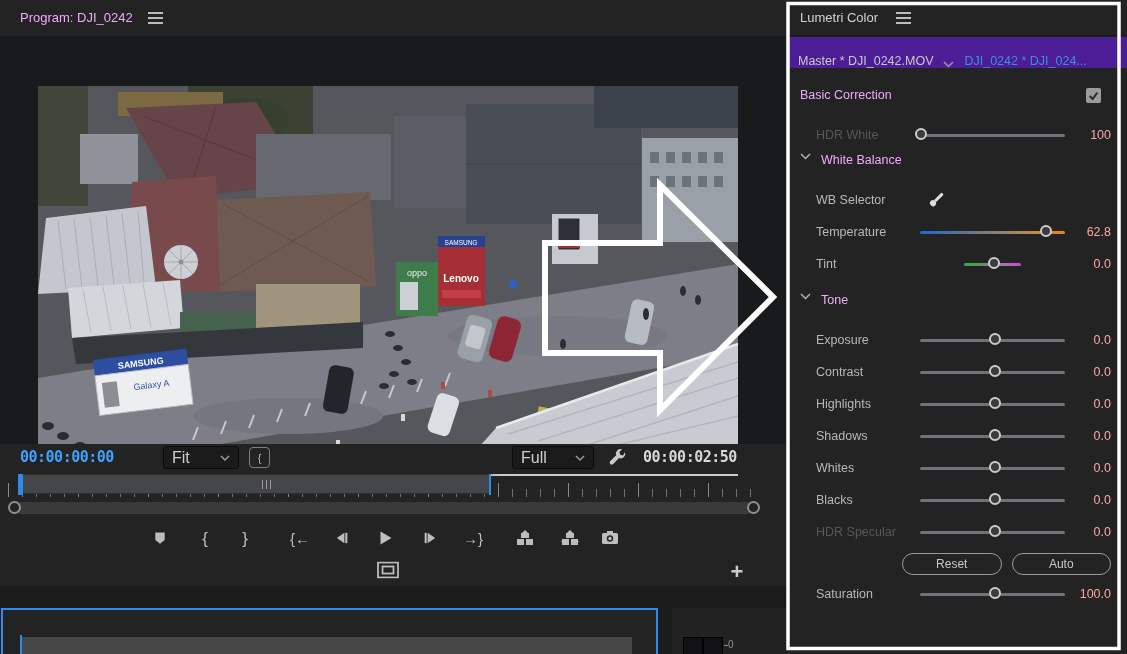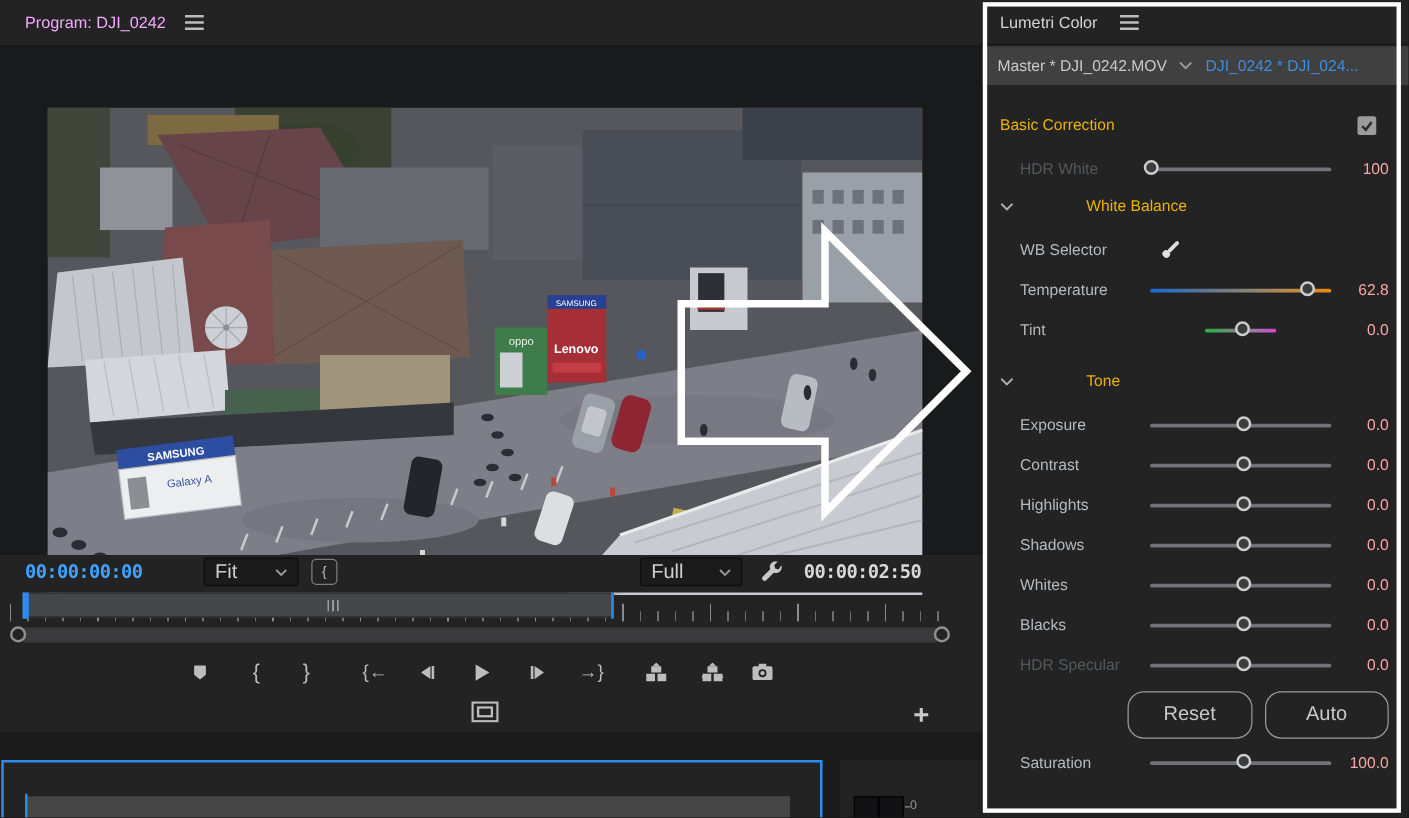--- a/index.html
+++ b/index.html
@@ -60,48 +60,48 @@
   .meter-panel{position:absolute;left:672px;top:608px;width:114px;height:46px;background:#222223;}
   .meter-cell{position:absolute;top:29px;width:20px;height:18px;background:#121214;border:1px solid #000;}
   .mc1{left:11px}.mc2{left:31px}
   .meter-zero{position:absolute;left:56px;top:31px;font-size:10px;color:#8f8f8f;}
   .meter-tick{position:absolute;left:52px;top:37px;width:4px;height:1px;background:#8f8f8f;}
   
   .lumetri{position:absolute;left:786px;top:0;width:341px;height:654px;background:#232323;border-radius:12px;}
   .lum-header{position:absolute;left:0;top:0;width:100%;height:36px;border-bottom:1px solid #161616;}
   .lum-title{position:absolute;left:14px;top:10px;font-size:13px;color:#d2d2d2;}
   .lum-burger{left:110px;top:17px;}
-  .clip-bar{position:absolute;left:0;top:37px;width:100%;height:31px;background:#404040;display:flex;align-items:center;
+  .clip-bar{position:absolute;left:0;top:37px;width:100%;height:31px;background:#4c1d95;display:flex;align-items:flex-end;
             padding:0 12px;white-space:nowrap;overflow:hidden;}
   .clip-src{font-size:12.5px;color:#c9c9c9;}
   .clip-chev{margin:0 10px;flex:none;}
   .clip-target{font-size:12.5px;color:#3e8ede;overflow:hidden;text-overflow:ellipsis;}
   .lum-body{position:absolute;left:0;top:68px;width:100%;padding:20px 16px 0 14px;}
-  .lum-section-head{display:flex;align-items:center;height:24px;margin-bottom:12px;font-size:12.5px;color:#eab308;gap:48px;}
+  .lum-section-head{display:flex;align-items:flex-start;height:24px;margin-bottom:12px;font-size:12.5px;color:#f0abfc;}
   .lum-section-head .chev{margin-right:10px;}
   .bc-head{justify-content:space-between;}
   .checkbox{width:15px;height:15px;background:#9c9c9c;border-radius:2px;margin-right:10px;display:flex;align-items:center;justify-content:center;}
   .lum-row{display:flex;align-items:center;height:22px;margin:0 0 10px 16px;}
   .lum-label{width:102px;flex:none;font-size:12.5px;color:#b6b9bc;}
   .dim{color:#54585c;}
   .lum-slider{position:relative;flex:1;height:22px;}
   .track{position:absolute;left:2px;right:2px;top:10px;height:3px;background:#70747a;border-radius:2px;}
   .track-temp{background:linear-gradient(to right,#1a6ad4 0%,#5d7590 30%,#8d8274 55%,#b98a4e 75%,#e8890e 100%);}
   .track-tint{background:linear-gradient(to right,#27b347 0%,#6f8a74 35%,#93839b 65%,#d93fd6 100%);}
   .handle{position:absolute;top:4px;width:12px;height:12px;border:2px solid #cdcdcd;border-radius:50%;background:#3a3c3e;transform:translateX(-50%);}
   .lum-value{width:40px;flex:none;text-align:right;font-size:12.5px;color:#fca5a5;margin-left:4px;}
   .lut-row .lum-label{width:102px;}
   .lut-select{flex:1;height:23px;background:#101012;border:1px solid #2b2b2b;border-radius:3px;display:flex;align-items:center;
               padding:0 10px;font-size:12.5px;color:#e6e6e6;margin-right:2px;}
   .lut-select svg{margin-left:auto;}
   .mb14{margin-bottom:14px;}.mb16{margin-bottom:7px;}.mb18{margin-bottom:18px;gap:44px;}
   .eyedrop{margin-left:8px;}
   .btn-row{display:flex;gap:10px;margin:4px 0 8px 102px;}
-  .pill-btn{flex:1;height:38px;border:1px solid #9a9a9a;border-radius:13px;background:transparent;color:#c9c9c9;
-            font-size:16px;font-family:inherit;display:flex;align-items:center;justify-content:center;}
+  .pill-btn{flex:1;height:22px;border:1px solid #9a9a9a;border-radius:13px;background:transparent;color:#c9c9c9;
+            font-size:12px;font-family:inherit;display:flex;align-items:center;justify-content:center;}
   .sat-row{margin-top:2px;}
   
   .annotations{position:absolute;left:0;top:0;width:1127px;height:654px;pointer-events:none;}
   svg text{font-family:"Liberation Sans",sans-serif;}
 </style>
 </head>
 <body>
 
 <div id="app">
 

